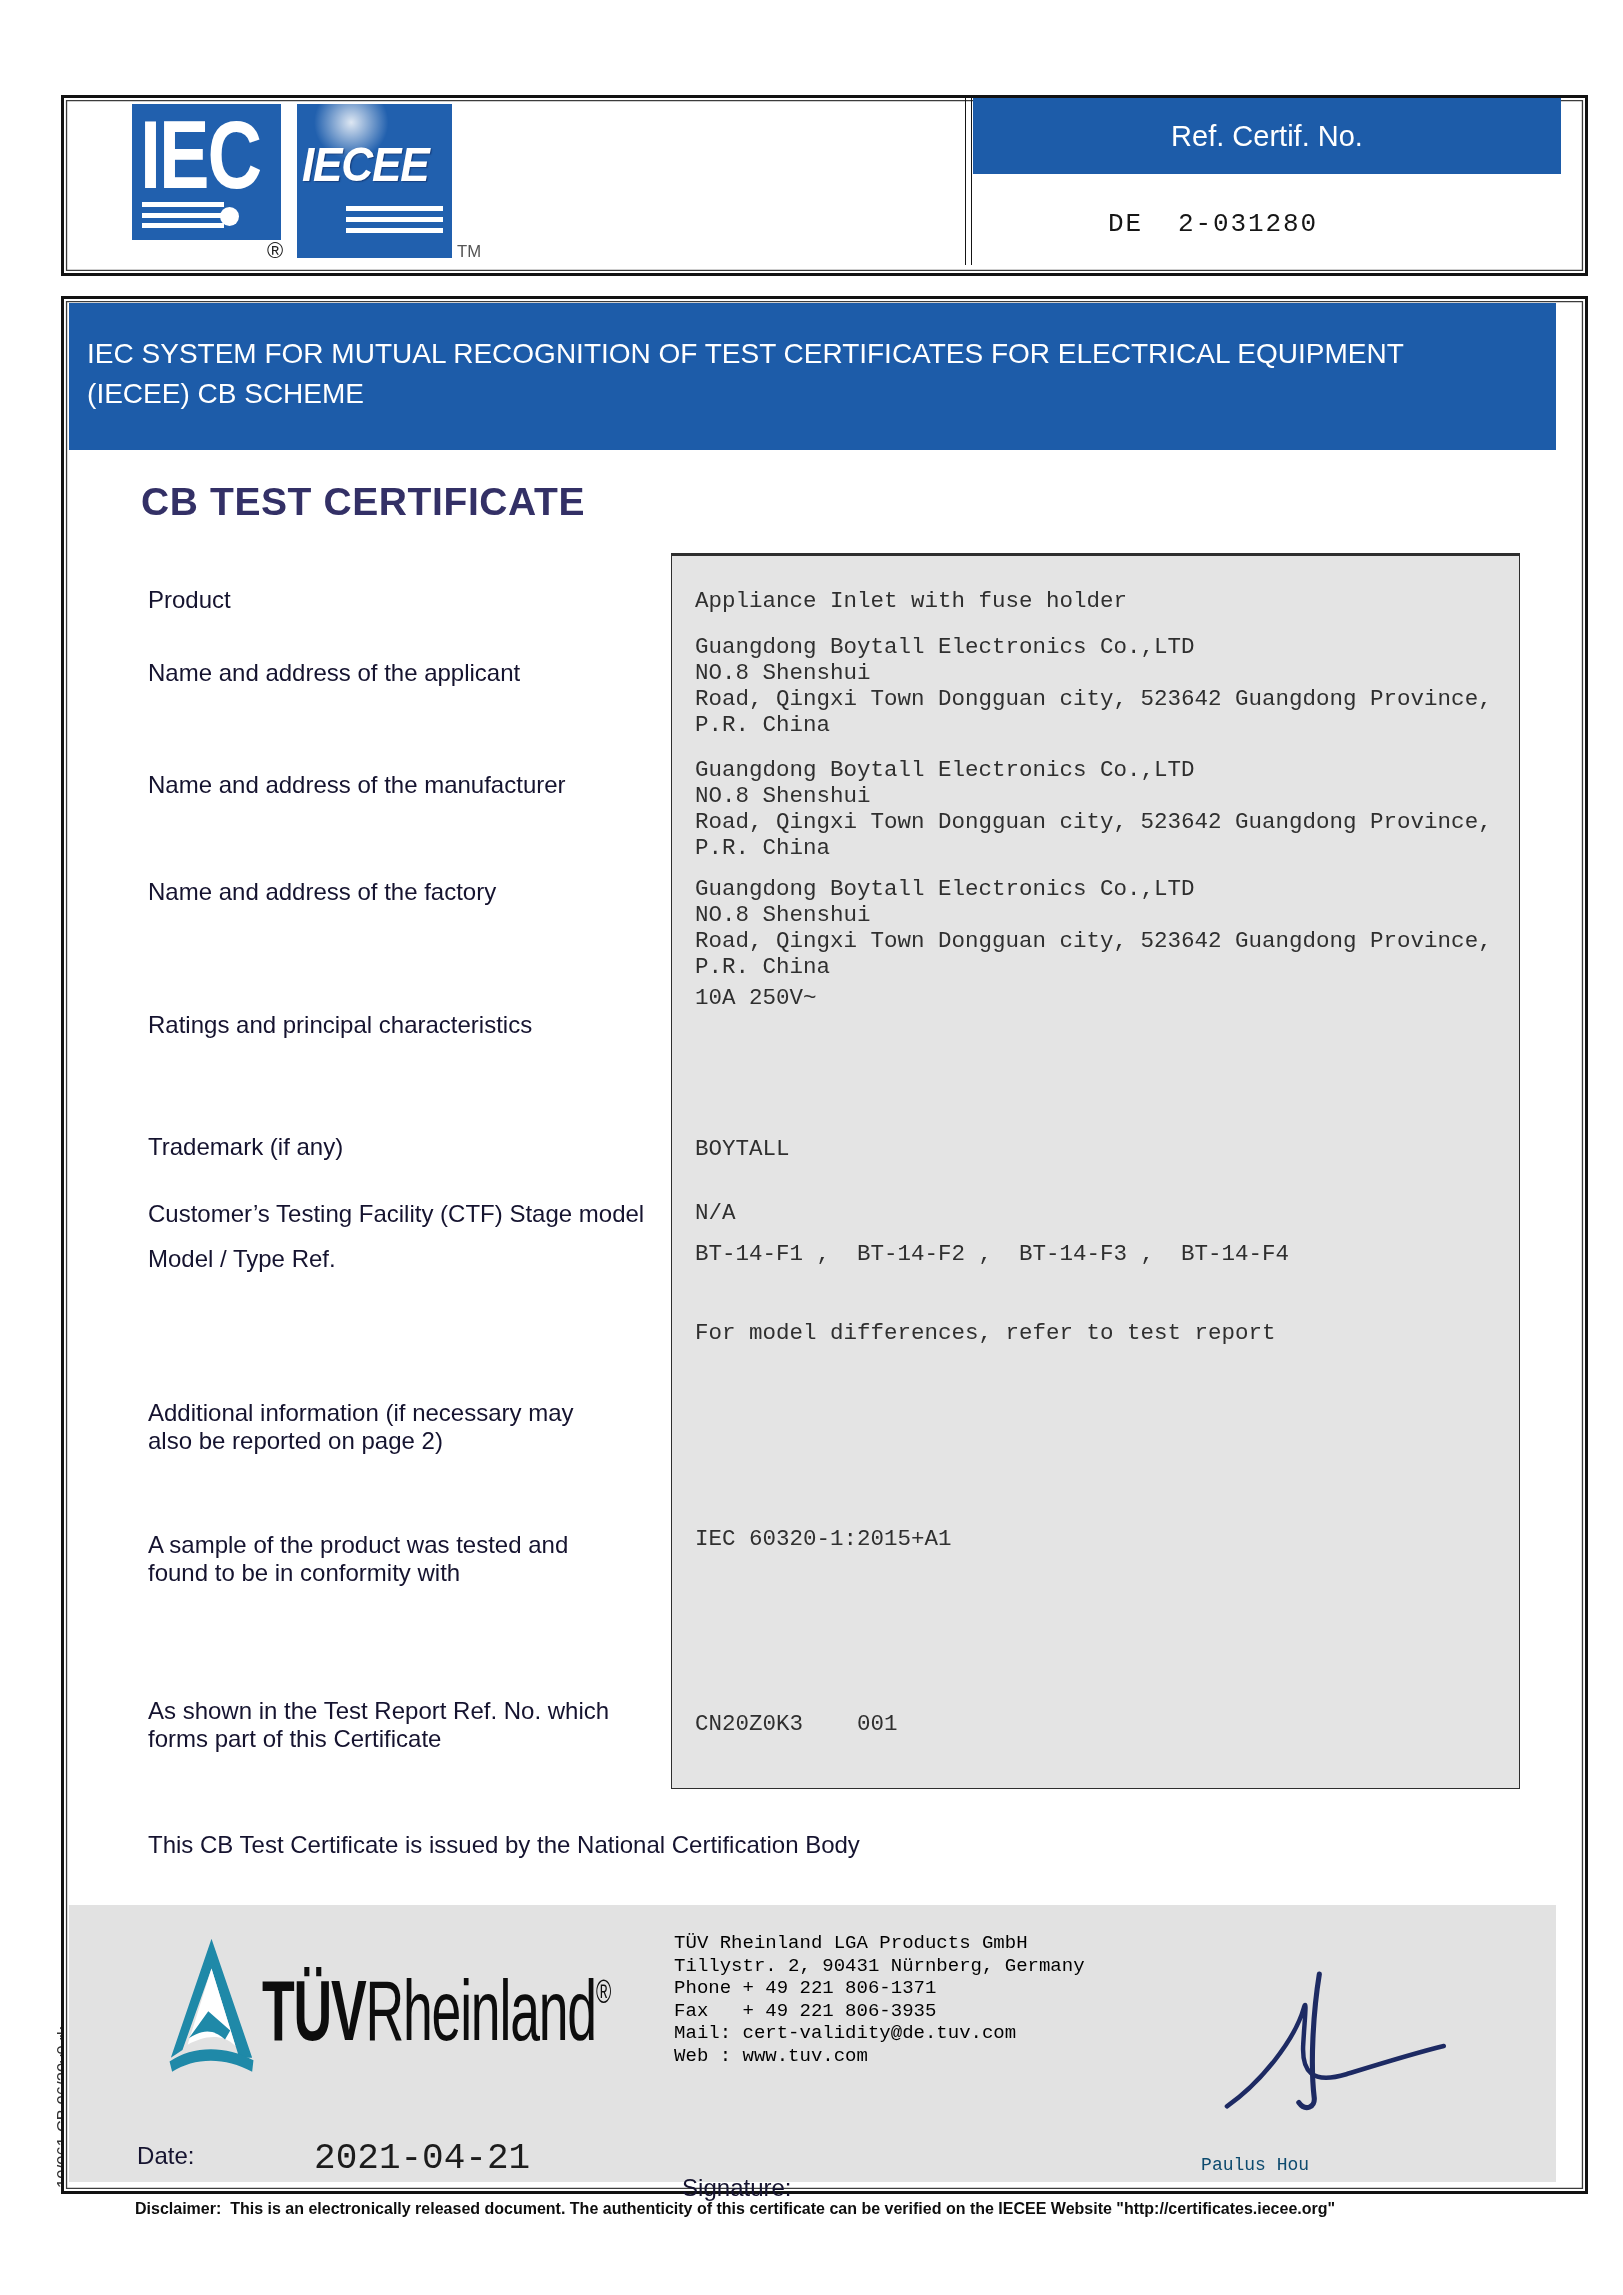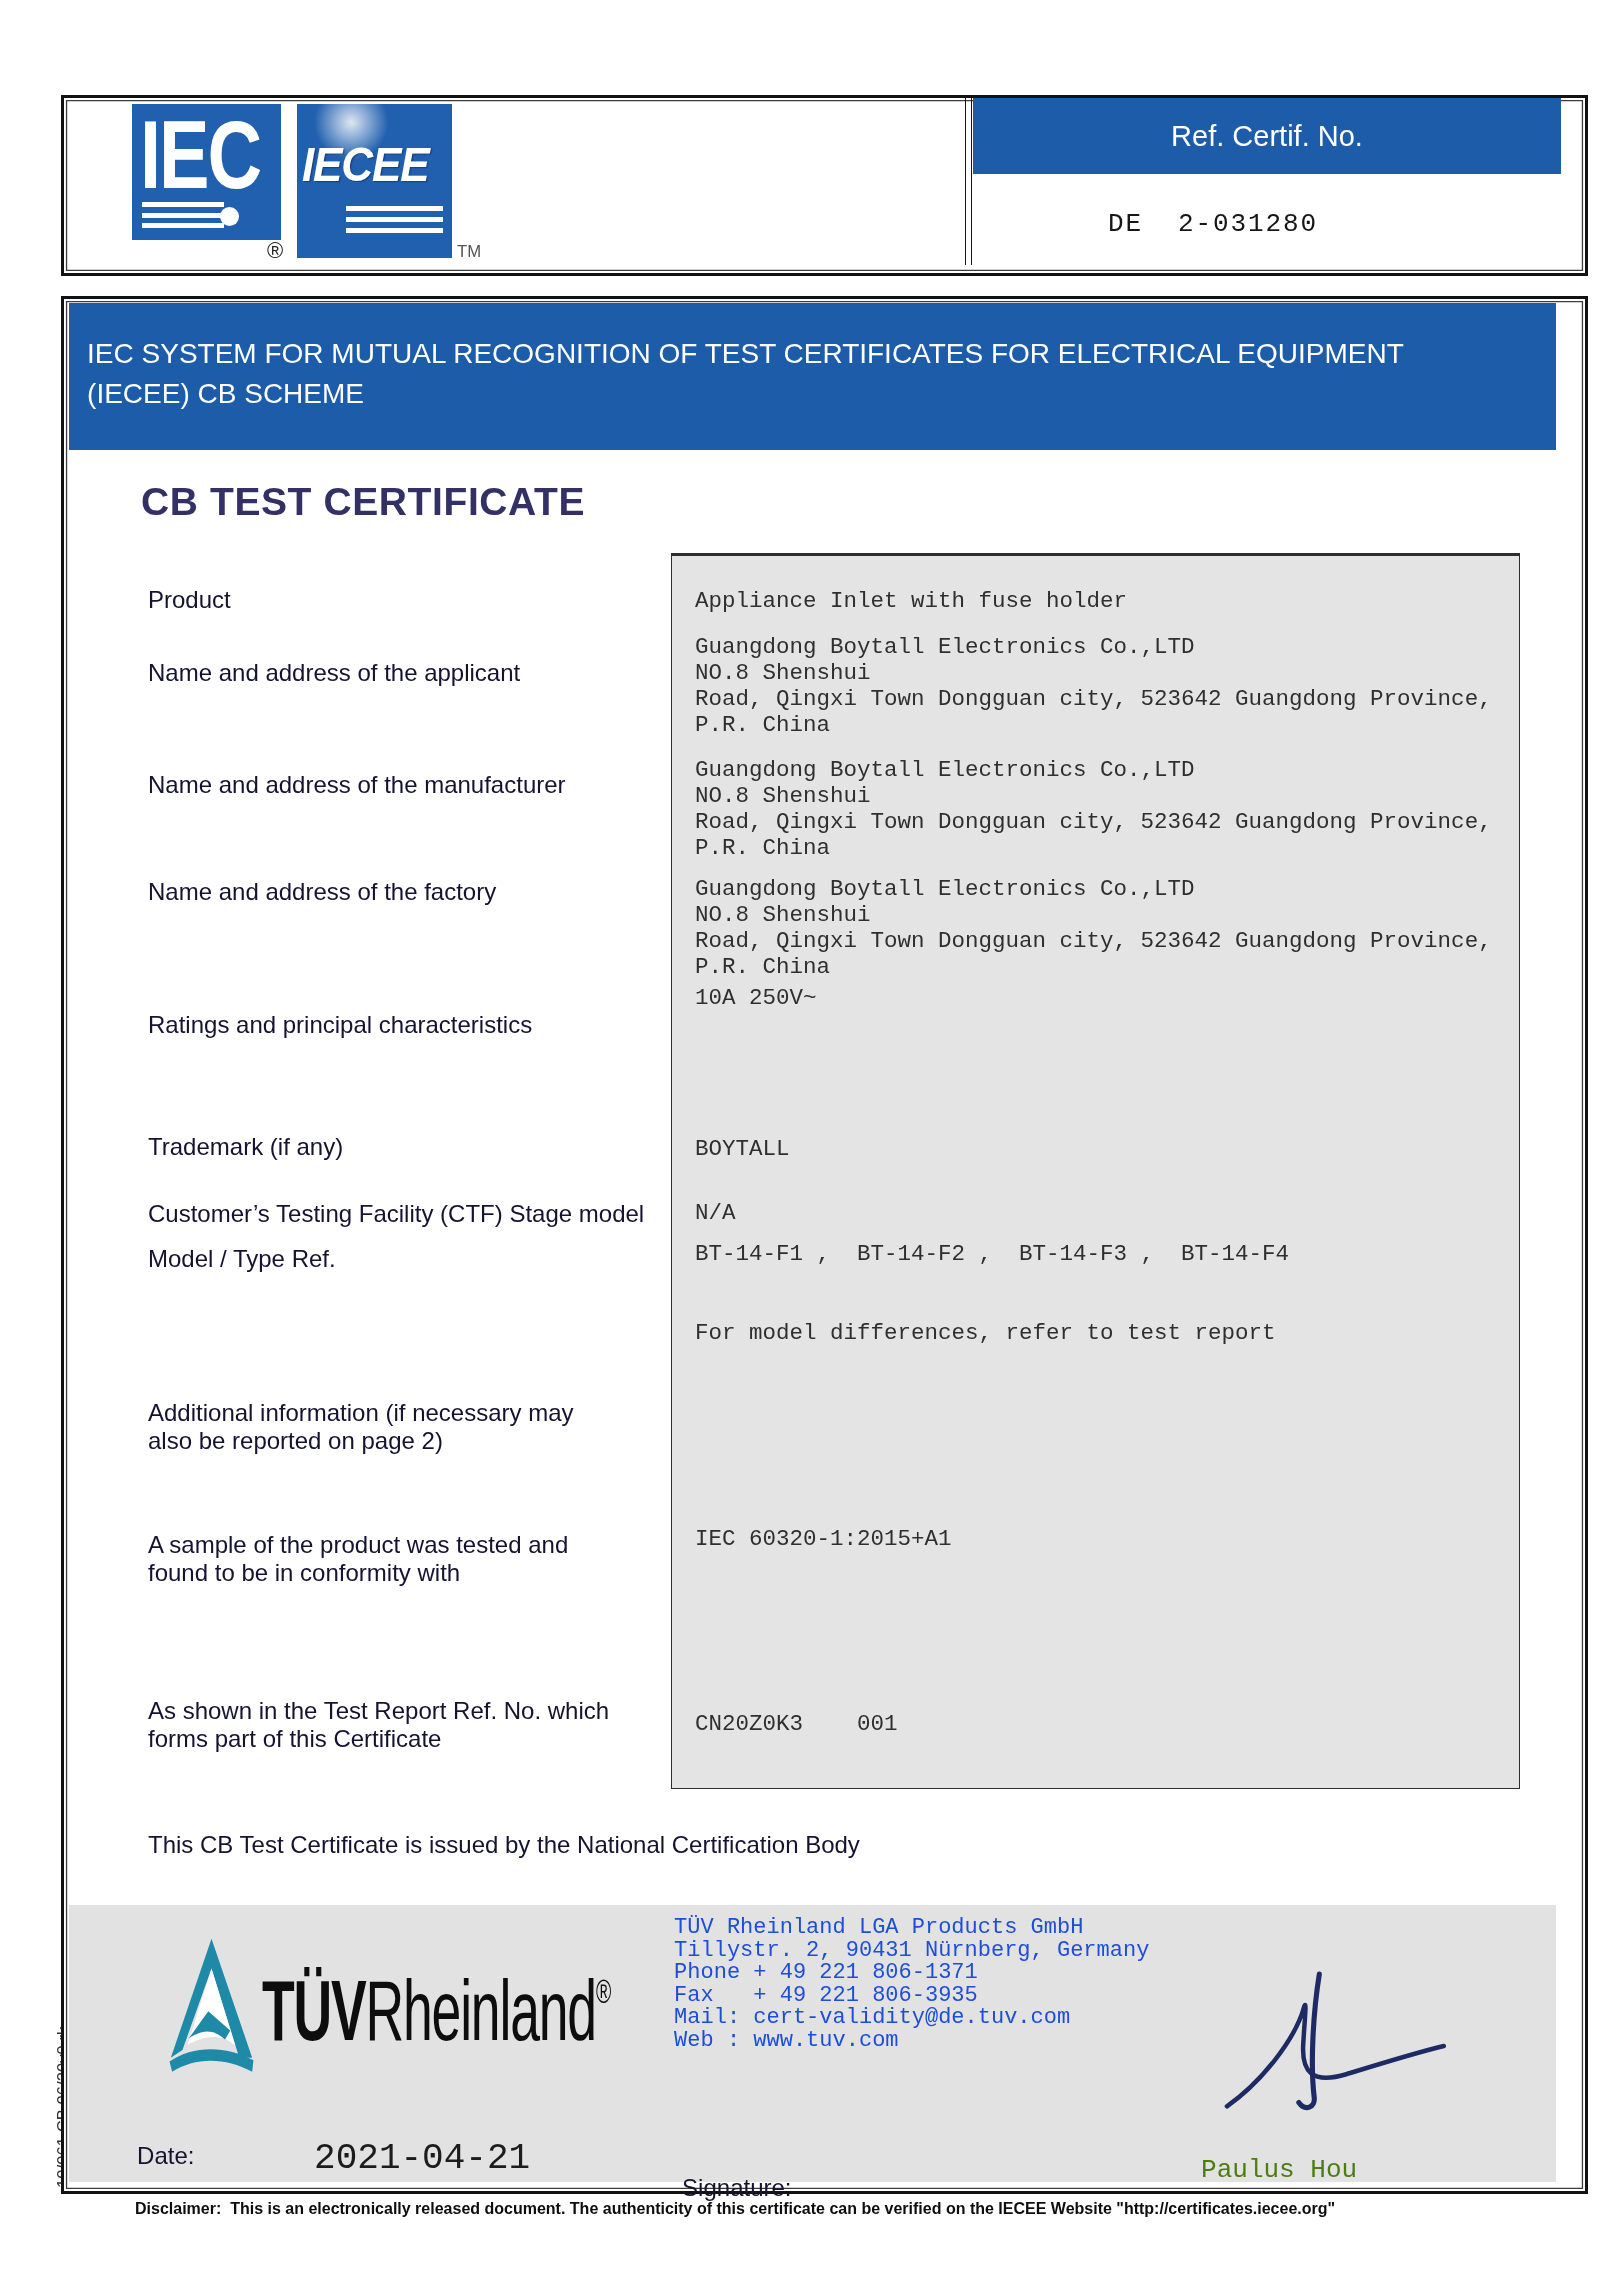--- a/index.html
+++ b/index.html
@@ -66,26 +66,26 @@
 
   .issued{left:84px;top:1532px;font-size:24px;color:#15132f;}
 
   
   .footer{left:5.1px;top:1606px;width:1487px;height:277px;background:#e2e2e2;}
   .tuv-tri{left:94px;top:30px;}
   .tuv-text{left:193px;top:63px;font-size:85px;font-weight:700;color:#0d0d0d;
             letter-spacing:-1.9px;transform:scaleX(.63);transform-origin:0 0;line-height:1;white-space:nowrap;}
   .tuv-text .rheinland{font-weight:500;}
   .tuv-reg{font-size:33px;font-weight:400;vertical-align:37px;letter-spacing:0;}
-  .tuv-addr{left:605px;top:12px;font-size:22px;line-height:22.5px;color:#1d4ed8;white-space:pre;}
+  .tuv-addr{left:605px;top:27px;font-size:19px;line-height:22.5px;color:#000000;white-space:pre;}
   .sig-img{left:1082px;top:64px;}
   .date-label{left:68px;top:237px;font-size:24px;color:#15132f;}
   .date-value{left:245px;top:233px;font-size:36px;color:#1c1c1c;}
   .sig-label{left:613px;top:237px;font-size:24px;color:#15132f;margin-top:32px;}
-  .signatory{left:1132px;top:250px;font-size:26px;color:#4d7c0f;}
+  .signatory{left:1132px;top:250px;font-size:18px;color:#0c4a6e;}
 
   .disclaimer{left:135px;top:2200px;width:1351px;font-size:16px;font-weight:600;color:#0d0d0d;}
   .side-note{left:54px;top:2188px;font-size:16.7px;color:#333;transform:rotate(-90deg);
              transform-origin:0 0;white-space:nowrap;}
 </style>
 </head>
 <body>
 
 <div class="page">
 

